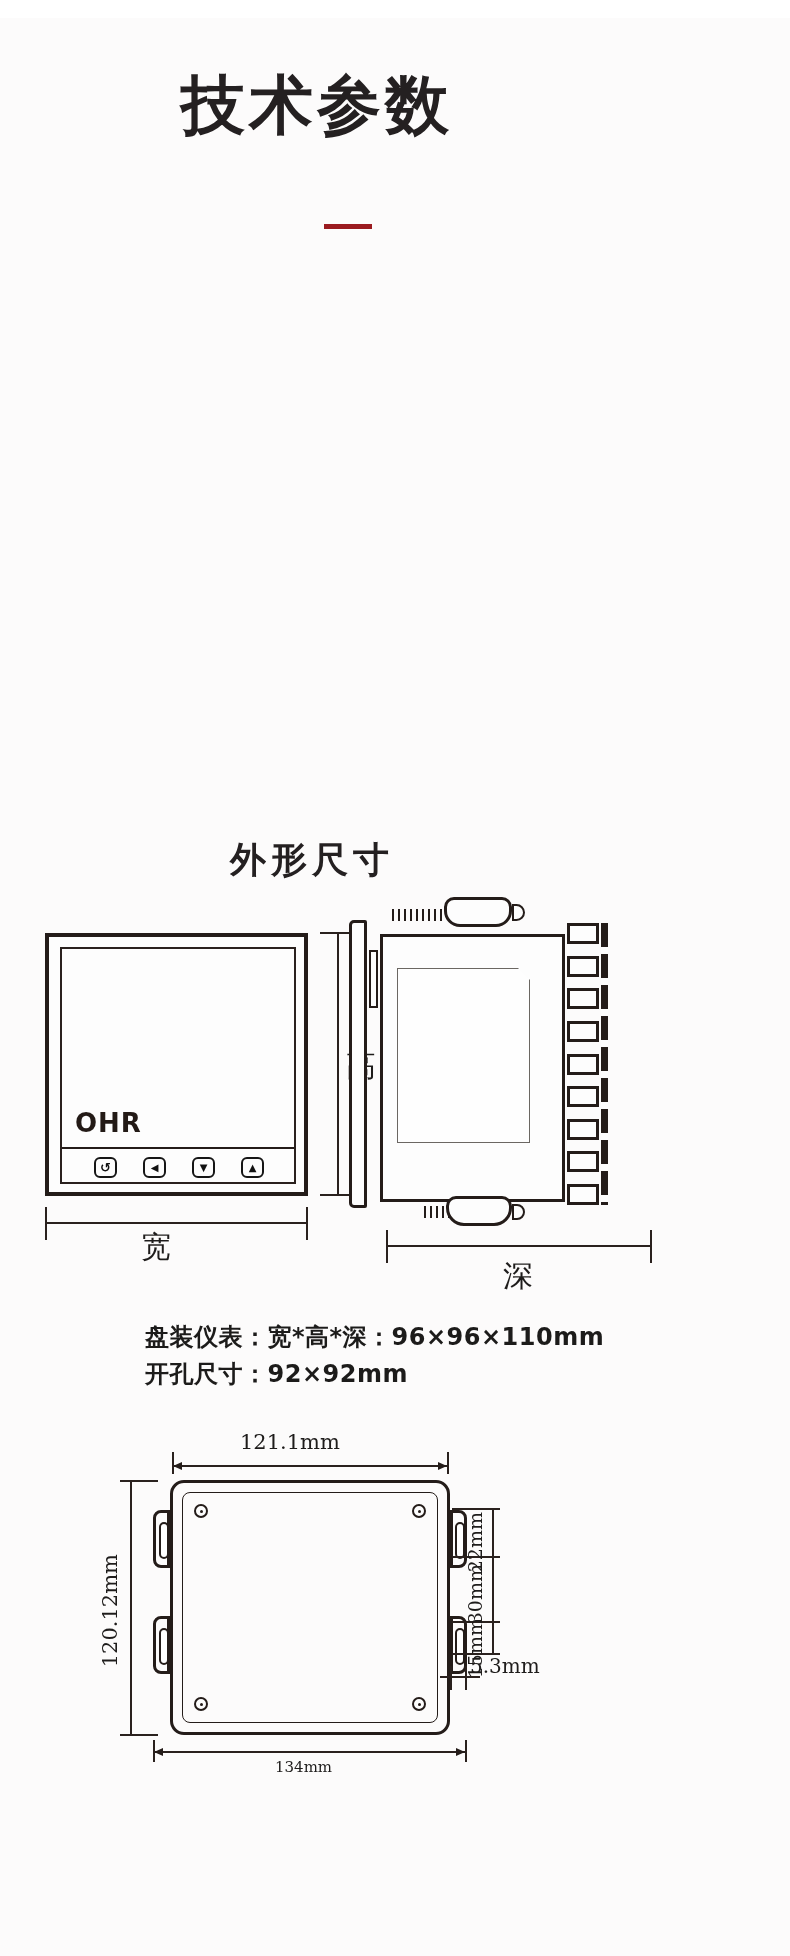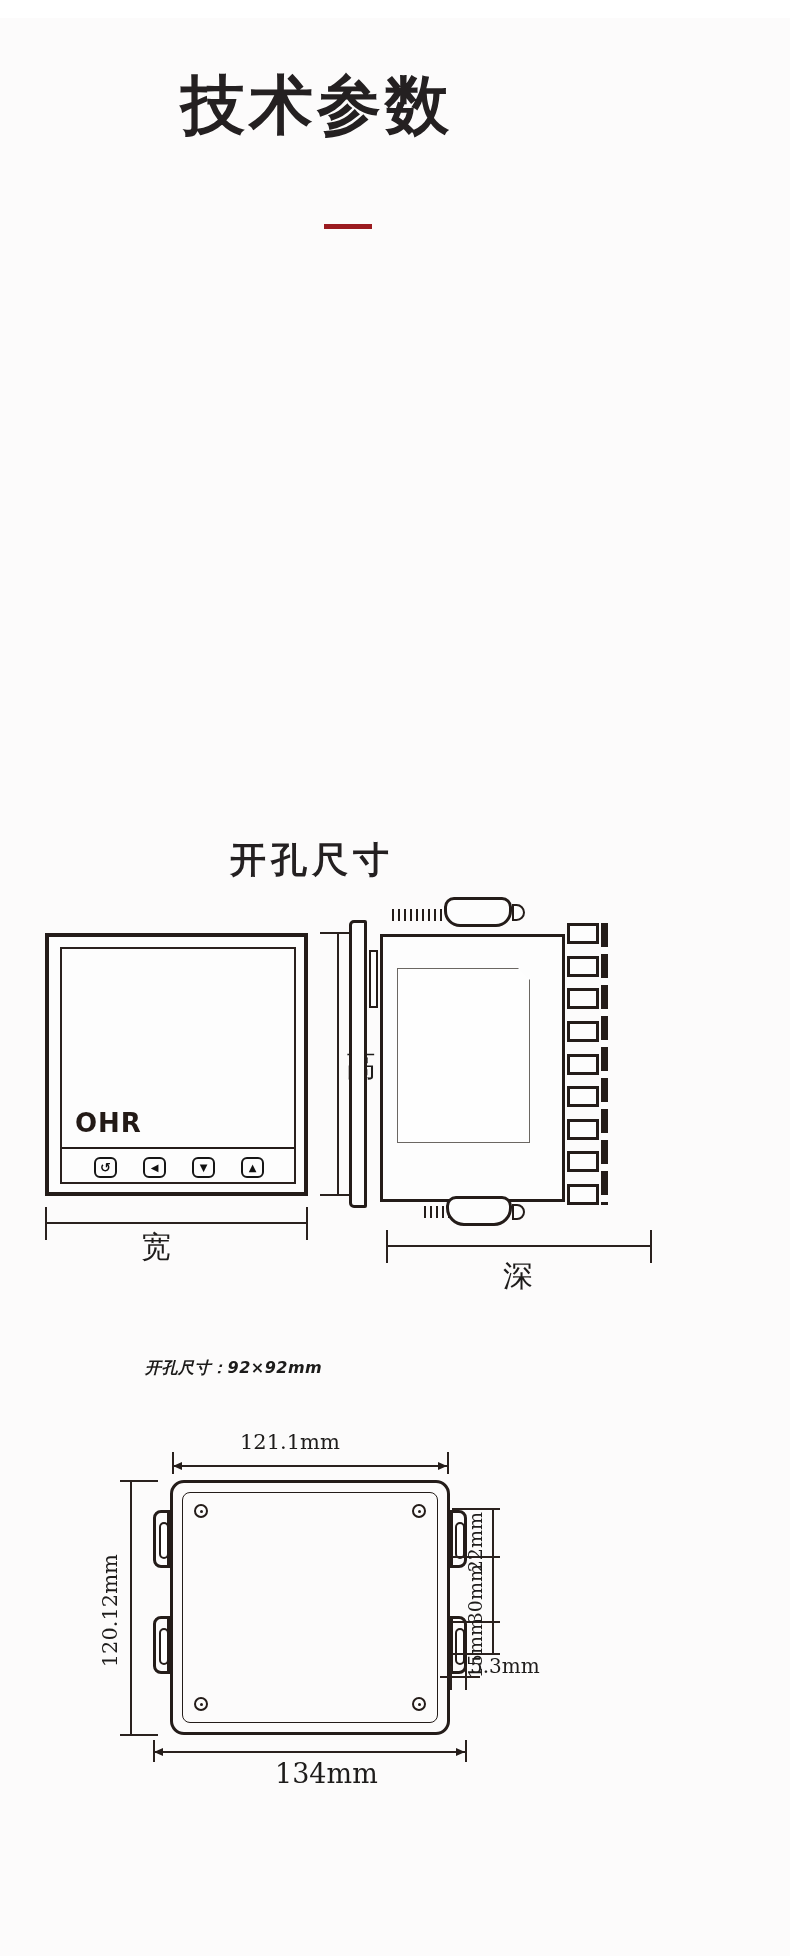--- a/index.html
+++ b/index.html
@@ -80,21 +80,21 @@
   .bracket { position:absolute; border:3px solid #241c19; background:#fdfdfd; }
   .br-top { left:444px; top:879px; width:68px; height:30px; border-radius:10px 10px 16px 16px; }
   .br-bot { left:446px; top:1178px; width:66px; height:30px; border-radius:10px 10px 18px 18px; }
   .tip { position:absolute; border:2.5px solid #241c19; background:#fdfdfd; }
   .tip-top { left:512px; top:886px; width:13px; height:17px; border-radius:0 9px 9px 0; }
   .tip-bot { left:512px; top:1186px; width:13px; height:16px; border-radius:0 9px 9px 0; }
 
   
   .cap { position:absolute; font-weight:700; color:#1c1b1a; letter-spacing:0.5px; }
   .cap1 { left:145px; top:1303px; font-size:24px; }
-  .cap2 { left:145px; top:1340px; font-size:16px;font-style:italic; }
+  .cap2 { left:145px; top:1340px; font-size:24px; }
   .cap3 { left:90px;  top:1790px; font-size:24px; }
 
   
   .wm-plate { position:absolute; left:170px; top:1462px; width:280px; height:255px; border:3px solid #241c19; border-radius:14px; background:#fcfbfb; }
   .wm-inner { position:absolute; left:182px; top:1474px; width:256px; height:231px; border:1.5px solid #241c19; border-radius:8px; }
   .hole { position:absolute; width:14px; height:14px; border:2px solid #241c19; border-radius:50%; background:#fdfdfd; }
   .hole::after { content:""; position:absolute; left:3.5px; top:3.5px; width:3px; height:3px; border-radius:50%; background:#241c19; }
   .h1 { left:194px; top:1486px; } .h2 { left:412px; top:1486px; }
   .h3 { left:194px; top:1679px; } .h4 { left:412px; top:1679px; }
   .ear { position:absolute; width:17px; height:58px; border:3px solid #241c19; background:#fcfbfb; }
@@ -114,21 +114,21 @@
 
 <div class="page">
 
   <h1 class="title">技术参数</h1>
   <div class="red-line"></div>
 
   <table class="spec">
     <tbody id="spec-body"></tbody>
   </table>
 
-  <h2 class="sec2">开孔尺寸</h2>
+  <h2 class="sec2">外形尺寸</h2>
 
   <div class="fv-outer"></div>
   <div class="fv-inner"></div>
   <div class="fv-brand">OHR</div>
   <div class="stroke fv-sep"></div>
   <div class="fv-btn b1">↺</div>
   <div class="fv-btn b2">◀</div>
   <div class="fv-btn b3">▼</div>
   <div class="fv-btn b4">▲</div>
 
@@ -163,20 +163,21 @@
   <div class="tip tip-top"></div>
   <div class="thread t-bot"></div>
   <div class="bracket br-bot"></div>
   <div class="tip tip-bot"></div>
 
   <div class="dim" style="left:386px; top:1212px; width:2px; height:33px;"></div>
   <div class="dim" style="left:650px; top:1212px; width:2px; height:33px;"></div>
   <div class="dim" style="left:386px; top:1227px; width:266px; height:2px;"></div>
   <div class="dim-label shen">深</div>
 
+  <div class="cap cap1">盘装仪表：宽*高*深：96×96×110mm</div>
   <div class="cap cap2">开孔尺寸：92×92mm</div>
 
   <div class="serif-label" style="left:240px; top:1412px; font-size:21px;">121.1mm</div>
   <div class="dim" style="left:172px; top:1434px; width:1.5px; height:22px;"></div>
   <div class="dim" style="left:447px; top:1434px; width:1.5px; height:22px;"></div>
   <div class="dim" style="left:172px; top:1447px; width:276px; height:1.5px;"></div>
   <div class="arr" style="left:173px; top:1444px; border-top:4px solid transparent; border-bottom:4px solid transparent; border-right:9px solid #241c19;"></div>
   <div class="arr" style="left:438px; top:1444px; border-top:4px solid transparent; border-bottom:4px solid transparent; border-left:9px solid #241c19;"></div>
 
   <div class="ear ear-l e1">
@@ -215,16 +216,16 @@
   <div class="dim" style="left:450px; top:1648px; width:1.5px; height:24px;"></div>
   <div class="dim" style="left:465px; top:1648px; width:1.5px; height:24px;"></div>
   <div class="dim" style="left:440px; top:1658px; width:40px; height:1.5px;"></div>
   <div class="serif-label" style="left:470px; top:1636px; font-size:20px;">5.3mm</div>
 
   <div class="dim" style="left:153px; top:1722px; width:1.5px; height:22px;"></div>
   <div class="dim" style="left:465px; top:1722px; width:1.5px; height:22px;"></div>
   <div class="dim" style="left:153px; top:1733px; width:313px; height:1.5px;"></div>
   <div class="arr" style="left:154px; top:1730px; border-top:4px solid transparent; border-bottom:4px solid transparent; border-right:9px solid #241c19;"></div>
   <div class="arr" style="left:456px; top:1730px; border-top:4px solid transparent; border-bottom:4px solid transparent; border-left:9px solid #241c19;"></div>
-  <div class="serif-label" style="left:275px; top:1740px; font-size:27px;">134mm</div>
+  <div class="serif-label" style="left:275px; top:1740px; font-size:15px;">134mm</div>
 
 
 </div>
 
 </body></html>

